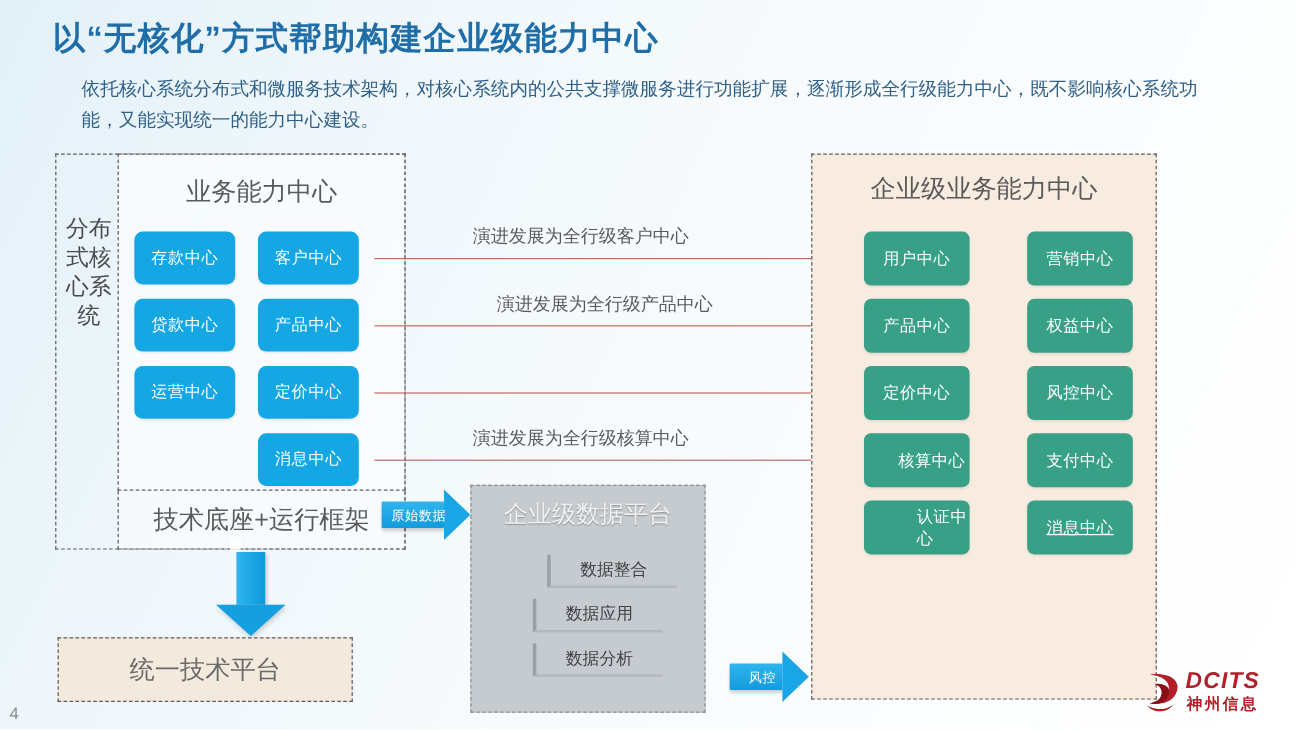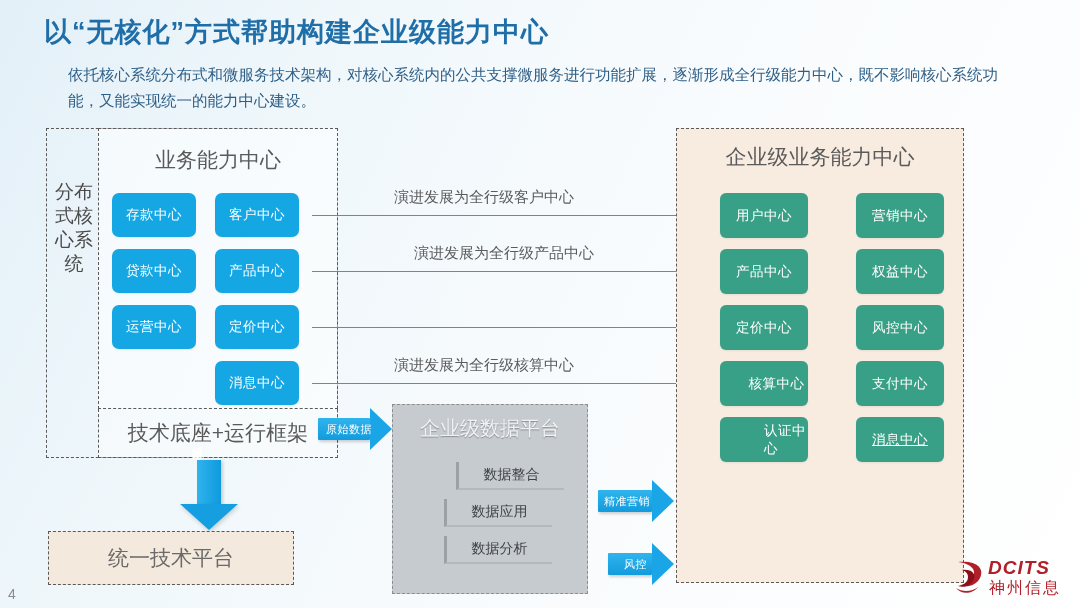--- a/index.html
+++ b/index.html
@@ -196,21 +196,21 @@
   
   .logo { position: absolute; right: 12px; bottom: 8px; width: 116px; height: 46px; }
   .logo-mark { position: absolute; left: 0; top: 4px; }
   .logo-en {
     position: absolute; left: 36px; top: 3px;
     font-size: 19px; font-weight: bold; font-style: italic;
     color: #b11f28; letter-spacing: 1px;
   }
   .logo-cn {
     position: absolute; left: 37px; top: 24px;
-    font-size: 16px; font-weight: normal; color: #b11f28; letter-spacing: 2px;
+    font-size: 13px; font-weight: bold; color: #b11f28; letter-spacing: 2px;
   }
 
   .page-num {
     position: absolute; left: 8px; bottom: 6px;
     font-size: 14px; color: #8c8c8c;
   }
 </style>
 </head>
 <body>
 
@@ -272,25 +272,20 @@
     <div class="btext" style="margin-top:0;">原始数据</div>
   </div>
 
   <div class="dataplat"></div>
   <div class="dataplat-title">企业级数据平台</div>
   <div class="dp-item" style="left:444px; top:462px;margin-left:12px;">数据整合</div>
   <div class="dp-item" style="left:444px; top:499px;">数据应用</div>
   <div class="dp-item" style="left:444px; top:536px;">数据分析</div>
 
 
-  <div class="barrow ar-right" style="left:598px; top:480px; width:78px; height:42px; padding-left:6px;">
-    <div class="shaft" style="left:0; top:10px; width:54px;"></div>
-    <div class="head" style="left:54px; top:0;"></div>
-    <div class="btext">精准营销</div>
-  </div>
 
   <div class="barrow ar-right" style="left:608px; top:543px; width:68px; height:42px; padding-left:16px;">
     <div class="shaft" style="left:0; top:10px; width:44px;"></div>
     <div class="head" style="left:44px; top:0;"></div>
     <div class="btext">风控</div>
   </div>
 
   <div class="down-arrow">
     <div class="dshaft"></div>
     <div class="dhead"></div>

